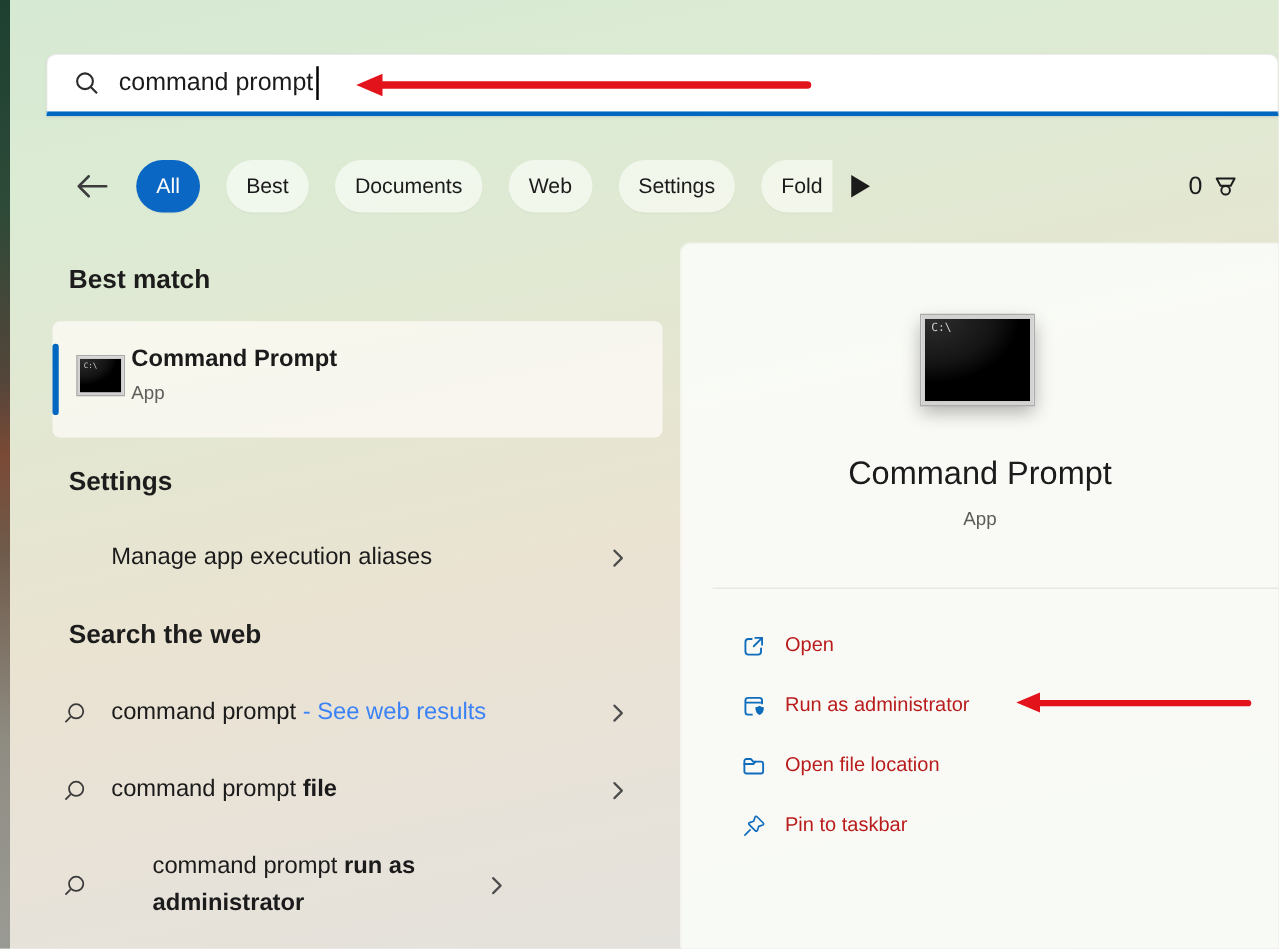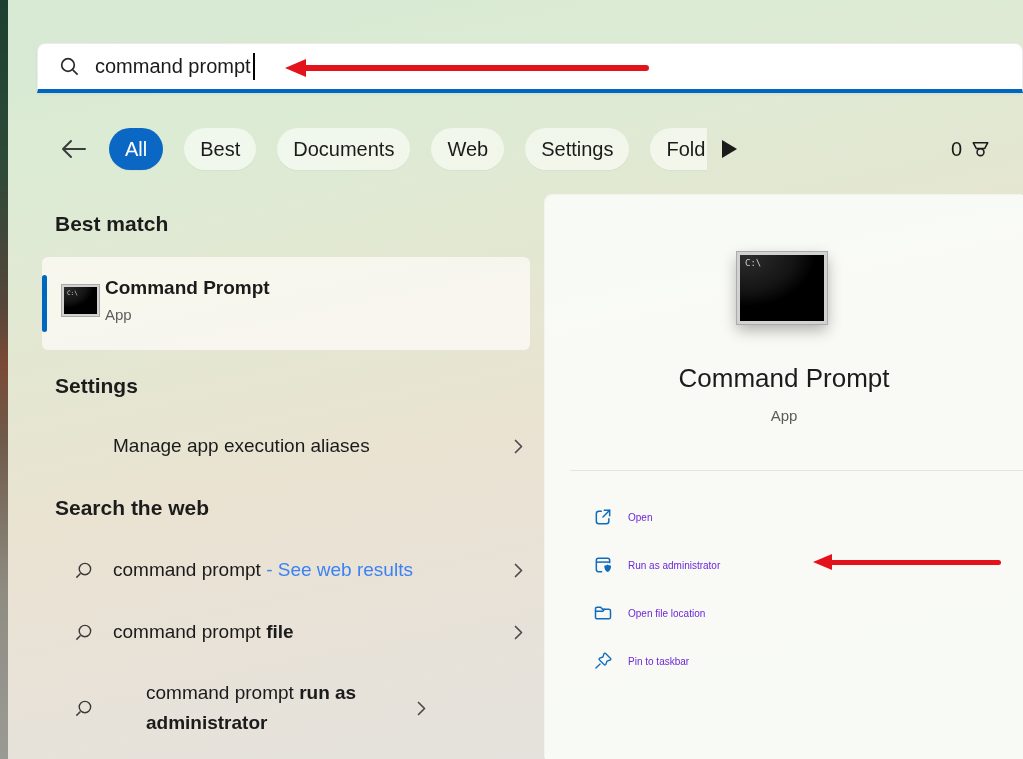--- a/index.html
+++ b/index.html
@@ -38,21 +38,21 @@
   .arrow-admin .shaft{ height:5px; }
 
   
   .tabs-row{
     position:absolute; left:58px; top:128px; right:0; height:42px;
     display:flex; align-items:center; gap:21px;
   }
   .back-btn{ width:30px; height:42px; display:flex; align-items:center; justify-content:center; cursor:pointer; }
   .pill{
     height:42px; padding:0 16px; border-radius:21px;
-    display:flex; align-items:center; font-size:20px; color:#1b1b1b;
+    display:flex; align-items:center; font-size:17px; color:#1b1b1b;
     background:rgba(253,255,252,.6); box-shadow:0 1px 1px rgba(0,0,0,.04);
     white-space:nowrap; cursor:pointer;
   }
   .pill.selected{ background:#0b67c4; color:#fff; }
   .pill.clipped{ width:57px; padding-right:0; overflow:hidden; border-radius:21px 0 0 21px; }
   .overflow-btn{ margin-left:-6px; width:0; height:0; border-top:9px solid transparent; border-bottom:9px solid transparent; border-left:15px solid #1b1b1b; cursor:pointer; }
   .rewards{
     position:absolute; right:31px; top:128px; height:42px;
     display:flex; align-items:center; gap:7px; cursor:pointer;
   }
@@ -70,21 +70,21 @@
   .cmd-icon{
     background:radial-gradient(140% 130% at 6% 0%, #2e2e2e 0%, #141414 42%, #000 60%);
     border:2px solid #d2d2d2; box-shadow:0 0 0 1px #a9a9a9;
     color:#cfcfcf; font-family:"DejaVu Sans Mono", monospace; overflow:hidden;
   }
   .cmd-small{ position:absolute; left:20px; top:28px; width:37px; height:31px; font-size:6px; padding:2px 0 0 3px; }
   .best-card .bm-title{ position:absolute; left:63px; top:20px; font-size:19px; font-weight:700; }
   .best-card .bm-sub{ position:absolute; left:63px; top:49px; font-size:15px; color:#5f5d5b; }
 
   .list-row{
-    position:absolute; left:50px; width:488px; height:44px;
+    position:absolute; left:26px; width:488px; height:44px;
     display:flex; align-items:center; cursor:pointer;
   }
   .list-row .row-icon{ width:63px; display:flex; justify-content:flex-start; padding-left:24px; flex:none; }
   .list-row .row-text{ flex:1; font-size:19px; }
   .list-row .chev{ width:40px; display:flex; justify-content:center; flex:none; }
   .row-settings{ top:424px; }
   .row-web1{ top:548px; } .row-web2{ top:610px; }
   .row-web3{ top:672px; height:72px; }
   .row-web3 .row-text{ max-width:255px; line-height:30px;margin-left:33px; }
   .dim{ color:#3b82f6; }
@@ -99,21 +99,21 @@
   .cmd-big{
     position:absolute; top:57px; left:50%; margin-left:-47px;
     width:90px; height:72px; font-size:9px; padding:3px 0 0 5px;
     border-width:3px; box-shadow:0 0 0 1px #ababab, 0 6px 14px rgba(0,0,0,.30);
   }
   .pv-title{ position:absolute; top:168px; left:0; right:0; text-align:center; font-size:26px; color:#1b1b1b; }
   .pv-sub{ position:absolute; top:212px; left:0; right:0; text-align:center; font-size:15px; color:#5d5b59; }
   .pv-divider{ position:absolute; top:275px; left:25px; right:0; height:1px; background:#e6e4e1; }
   .actions{ position:absolute; top:298px; left:0; right:0; }
   .action-row{ height:48px; display:flex; align-items:center; padding-left:48px; gap:15px; cursor:pointer; }
-  .action-row .label{ font-size:10px; color:#6d28d9; }
+  .action-row .label{ font-size:16px; color:#b91c1c; }
   .aicon{ width:20px; height:20px; display:flex; flex:none; }
 
   svg{ display:block; }
 </style>
 </head>
 <body>
 
 <div class="desktop-strip"></div>
 
 <div class="search-bar" role="textbox">

